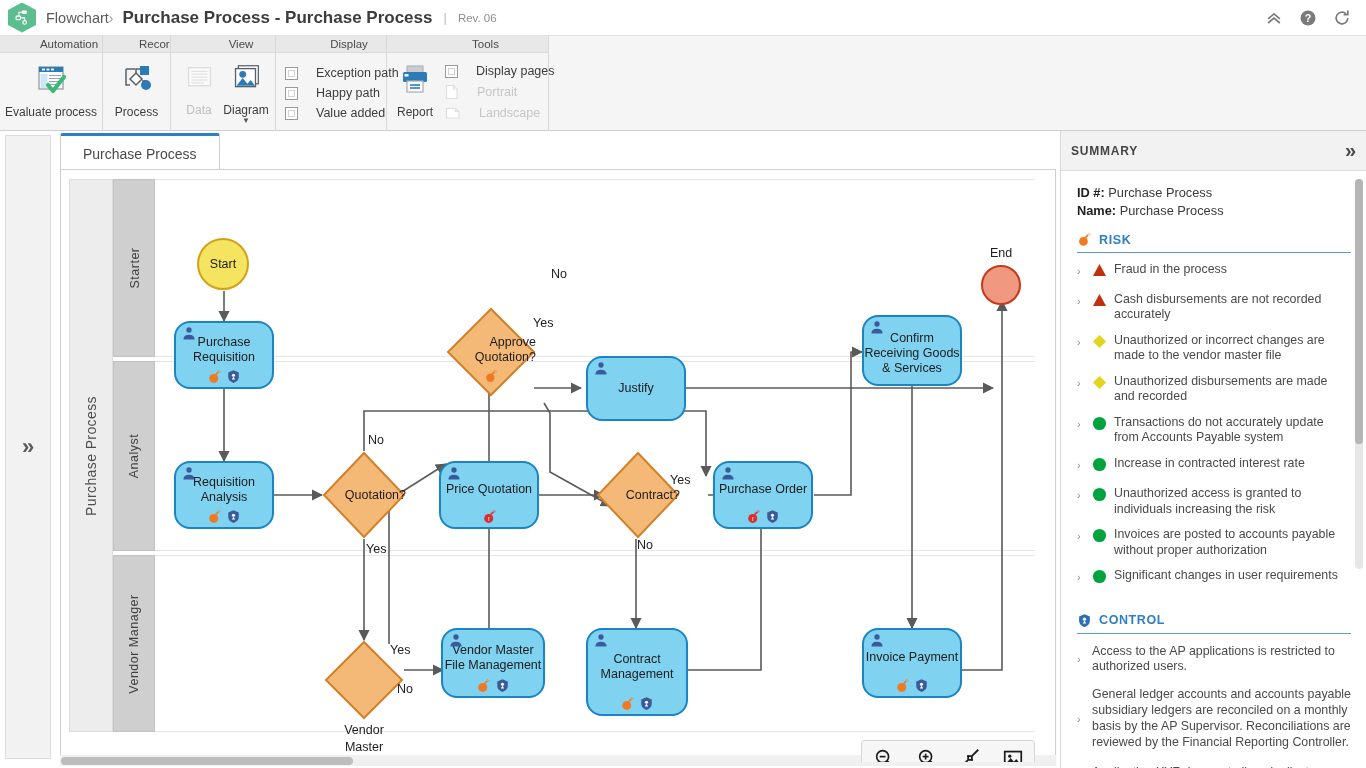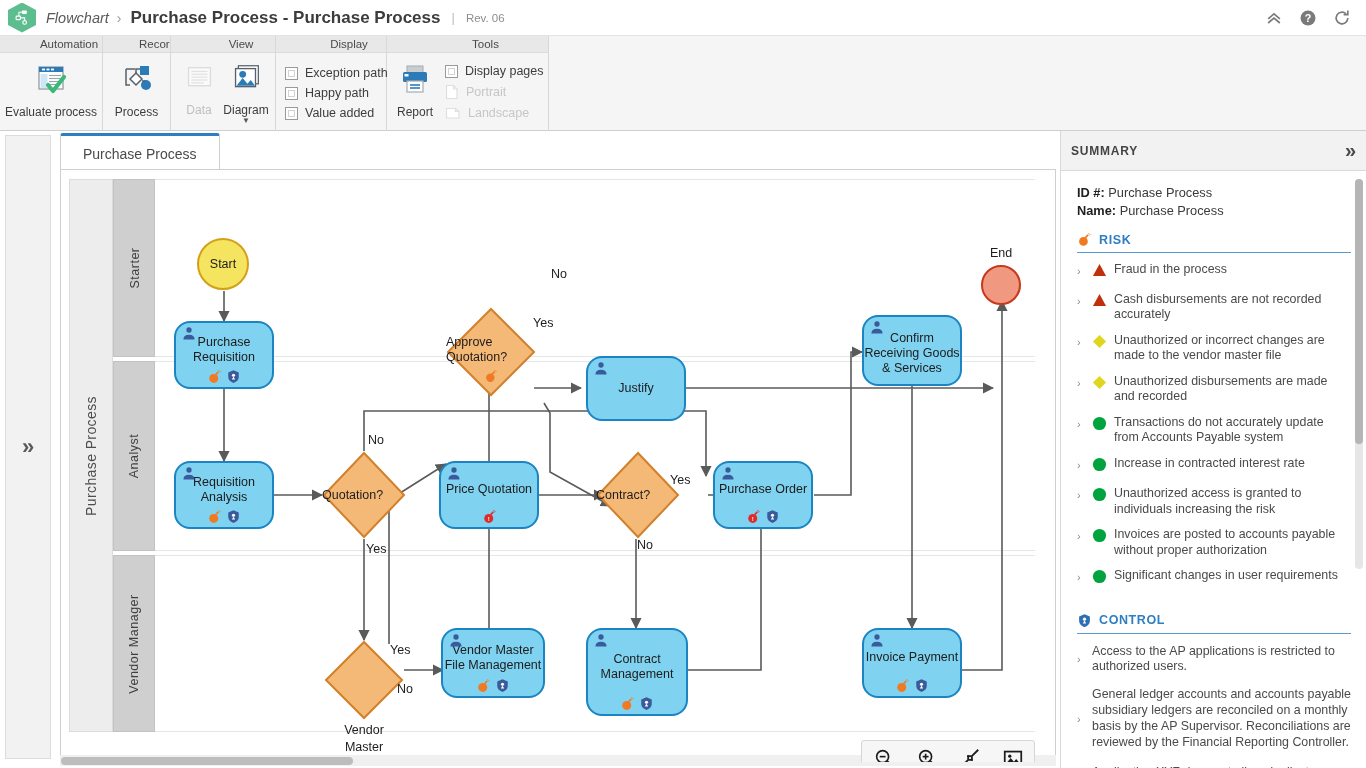--- a/index.html
+++ b/index.html
@@ -22,21 +22,21 @@
     width: 28px; height: 30px; margin-left: 8px; margin-right: 10px;
     flex: 0 0 auto; position: relative;
   }
   .hexagon {
     width: 28px; height: 30px;
     background: #5cbd8e;
     clip-path: polygon(50% 0%, 100% 25%, 100% 75%, 50% 100%, 0% 75%, 0% 25%);
     display: flex; align-items: center; justify-content: center;
   }
   .crumb-root {
-    font-size: 14.5px; color: #5a5a5a; margin-right: 8px; font-style: italic;
+    font-size: 14.5px; color: #5a5a5a; 
   }
   .crumb-sep { font-size: 14px; color: #9a9a9a; margin-right: 9px; }
   .crumb-title {
     font-size: 17px; font-weight: bold; color: #3c3c3c;
   }
   .crumb-pipe { color: #bdbdbd; margin: 0 11px; font-size: 13px; }
   .crumb-rev { font-size: 11.5px; color: #8d8d8d; }
   .topbar-actions {
     position: absolute; right: 6px; top: 0; height: 36px;
     display: flex; align-items: center; gap: 14px; padding-right: 8px;
@@ -66,21 +66,21 @@
     padding: 6px 6px 0 6px; gap: 6px;
   }
   .rbtn {
     display: flex; flex-direction: column; align-items: center;
     cursor: pointer; padding: 2px 6px; min-width: 44px;
   }
   .rbtn-label { font-size: 12px; color: #3d3d3d; margin-top: 4px; white-space: nowrap; }
   .rbtn.disabled .rbtn-label { color: #bfbfbf; }
   .rbtn .caret { font-size: 8px; color: #555; line-height: 6px; margin-top: 1px; }
   .chk-col { display: flex; flex-direction: column; gap: 6px; padding-top: 7px; }
-  .chk-row { display: flex; align-items: center; gap: 7px; cursor: pointer; }
+  .chk-row { display: flex; align-items: center; gap: 18px; cursor: pointer; }
   .chk-box {
     width: 13px; height: 13px; border: 1px solid #9a9a9a; background: #fff;
     flex: 0 0 auto;
   }
   .chk-box.inner { box-shadow: inset 0 0 0 2px #fff, inset 0 0 0 3px #d3d3d3; }
   .chk-label { font-size: 12.5px; color: #3d3d3d; white-space: nowrap; }
   .chk-row.disabled .chk-label { color: #c6c6c6; }
 
   
   .workarea {
@@ -177,21 +177,21 @@
   .node-actor { position: absolute; top: 3px; left: 5px; }
   .start-node {
     border-radius: 50%;
     background: #f5e45f; border: 2px solid #d4a017;
   }
   .end-node {
     border-radius: 50%;
     background: #f09980; border: 2px solid #c63a1b;
   }
   .decision-text {
-    position: absolute; text-align: left; font-size: 12.5px; color: #1c1c1c;
+    position: absolute; text-align: right; font-size: 12.5px; color: #1c1c1c;
     line-height: 1.18; pointer-events: none;
   }
 
   
   .zoom-toolbar {
     position: absolute; left: 800px; top: 570px;
     width: 174px; height: 36px; background: #f6f6f6;
     border: 1px solid #d6d6d6; border-radius: 3px;
     display: flex; align-items: center; justify-content: space-around;
     z-index: 20;

